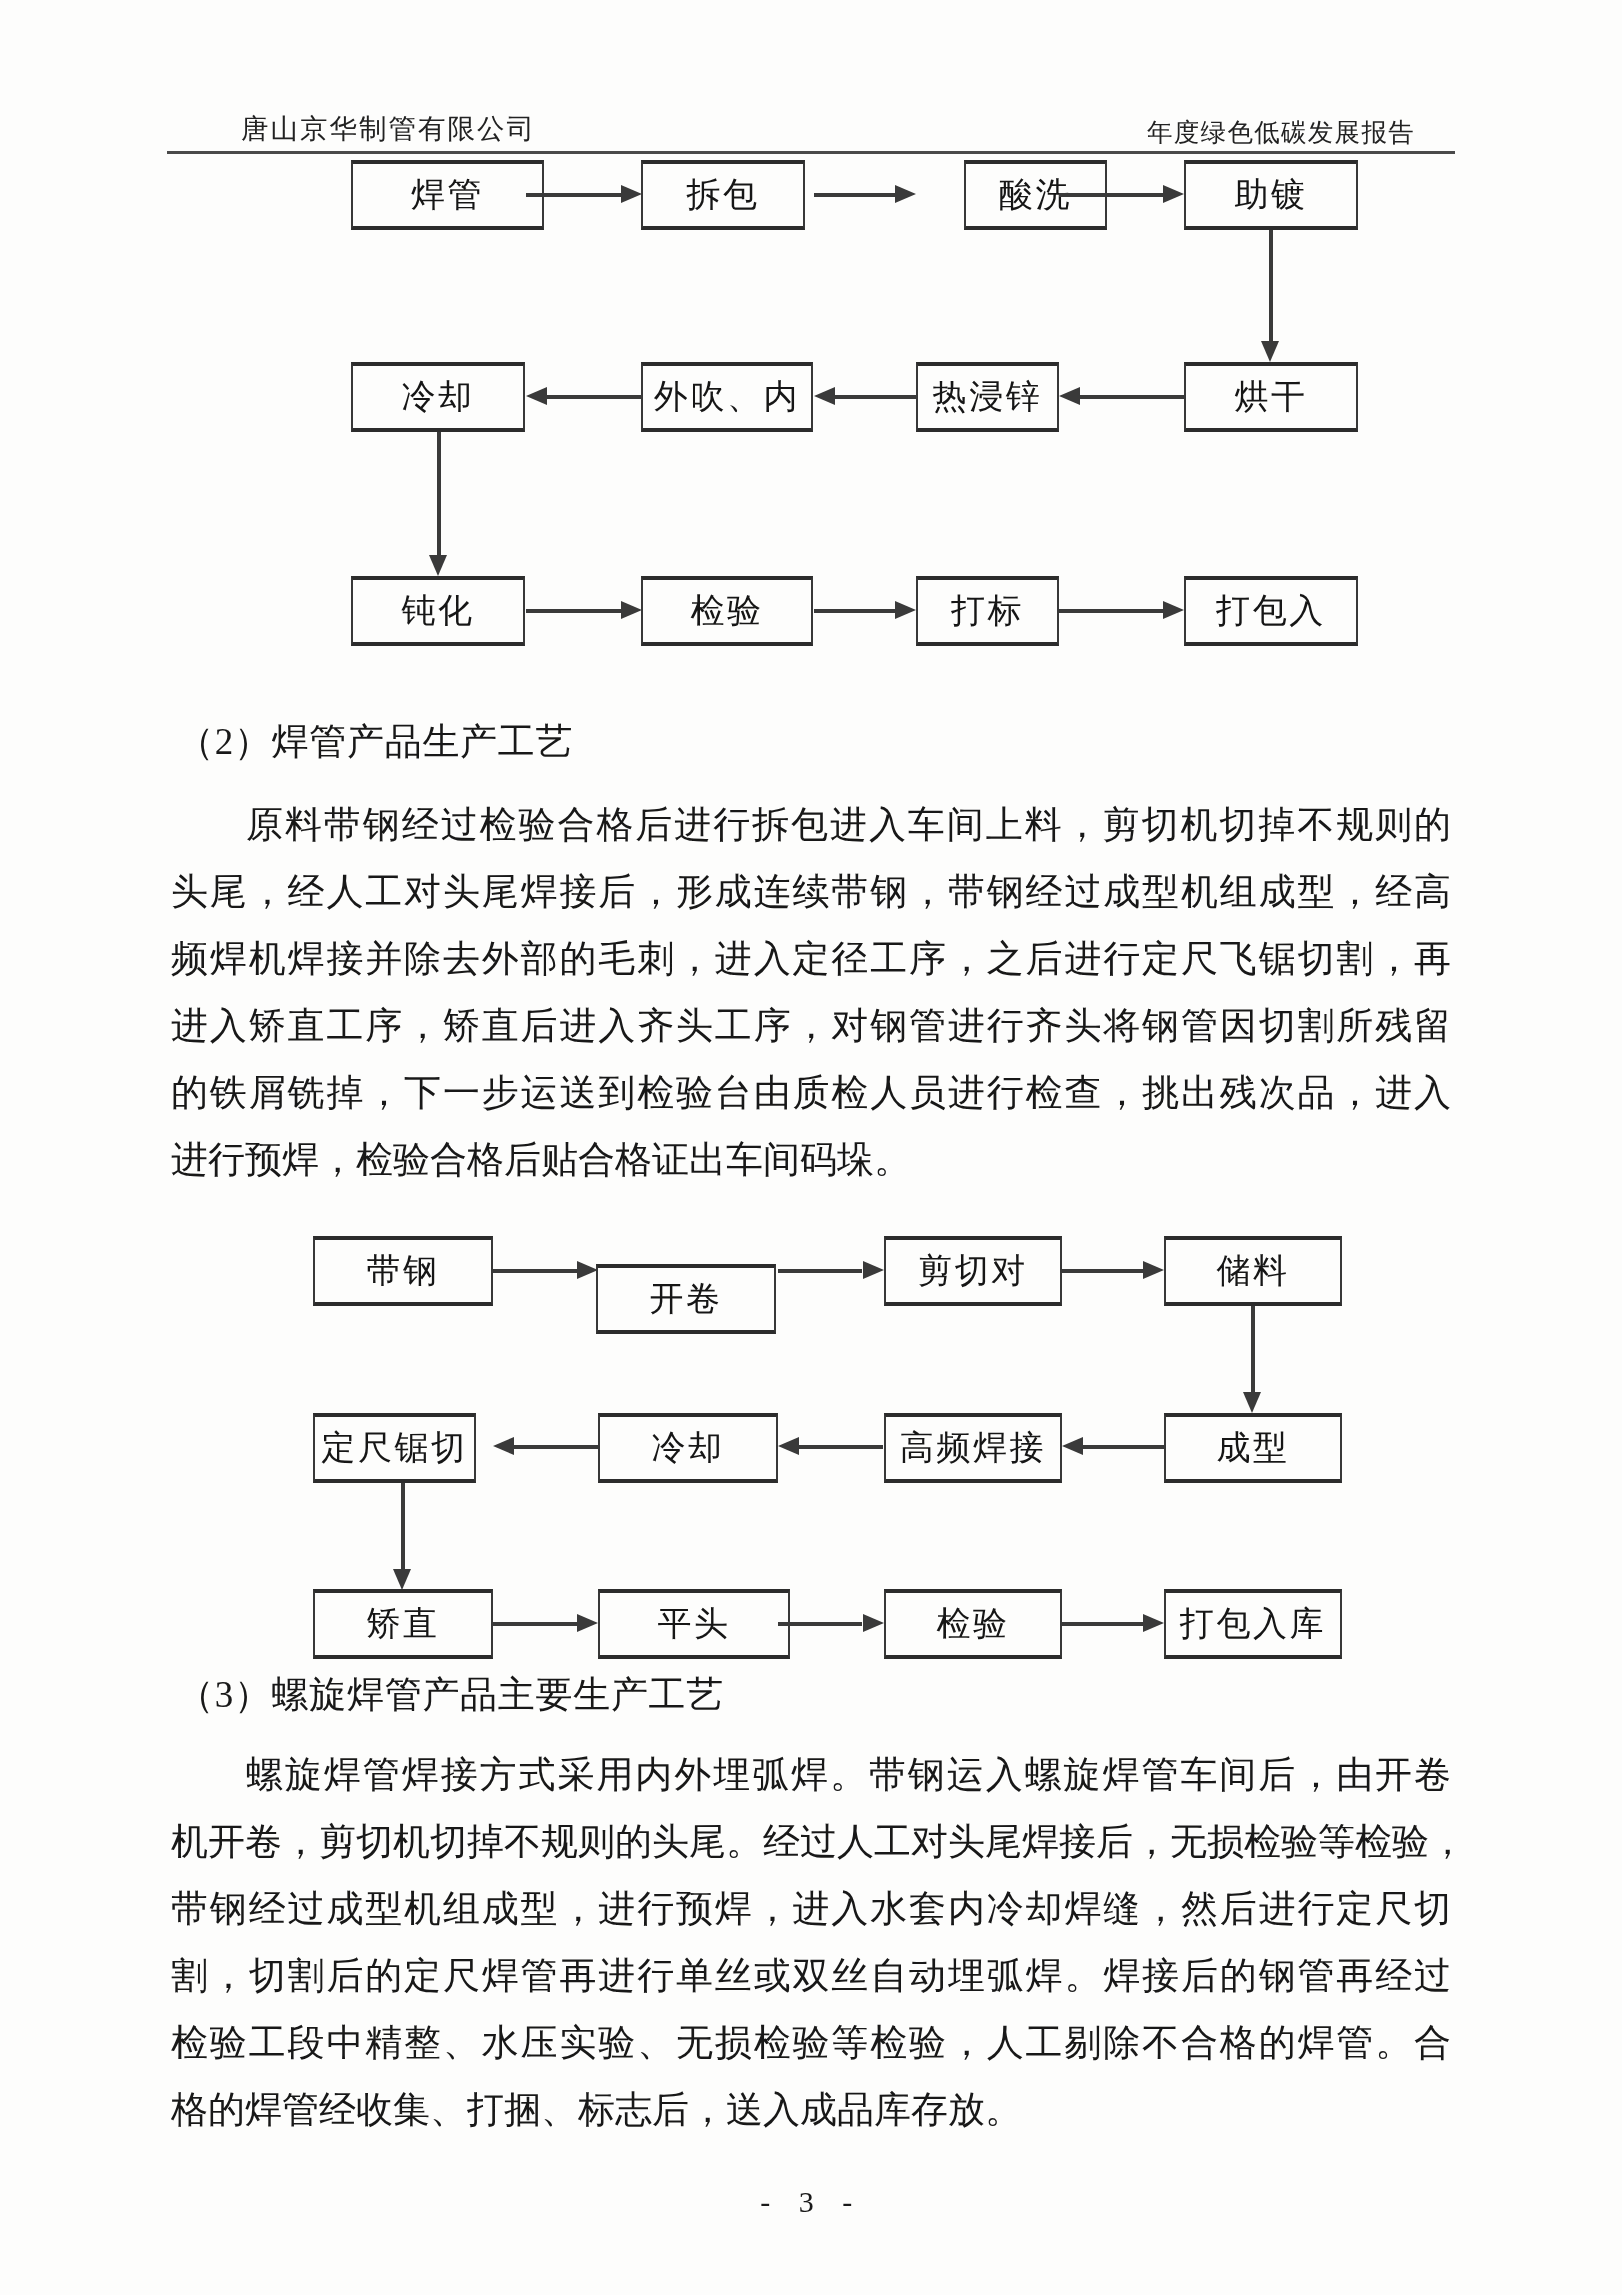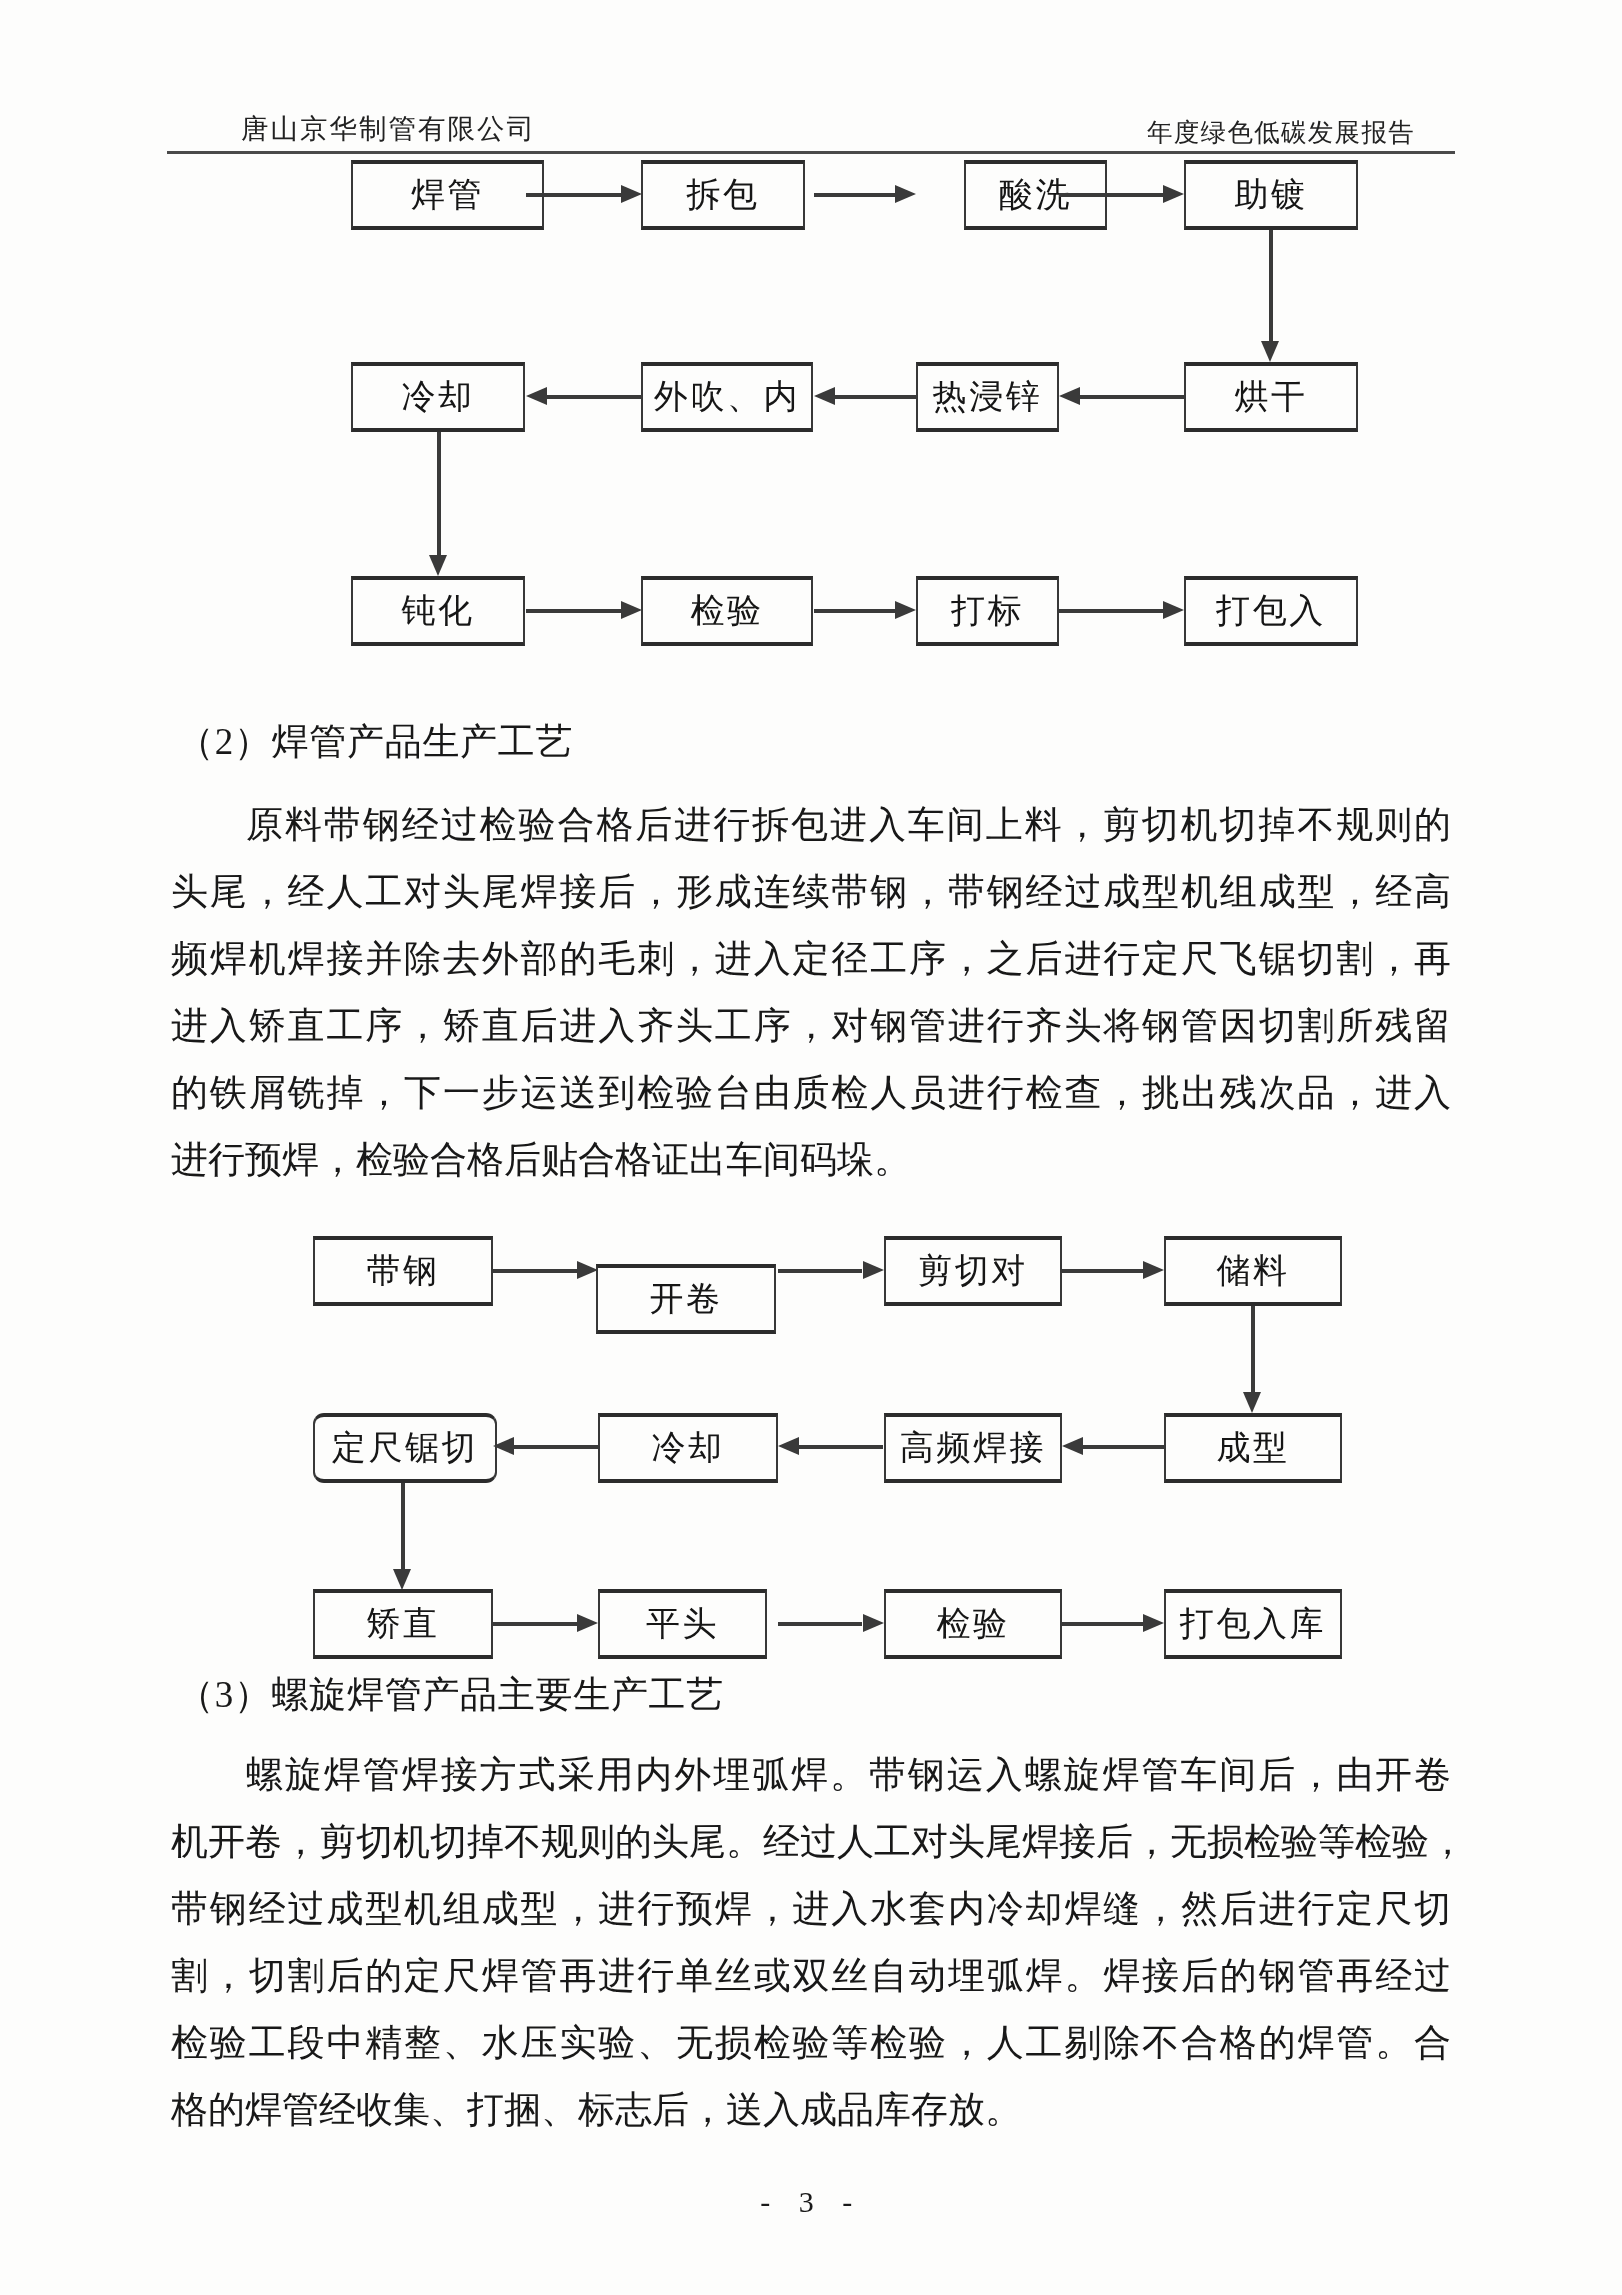--- a/index.html
+++ b/index.html
@@ -104,36 +104,36 @@
   <div class="hline" style="left:493px;top:1269px;width:84px;"></div>
   <div class="head-r" style="left:577px;top:1261px;"></div>
   <div class="hline" style="left:778px;top:1269px;width:84px;"></div>
   <div class="head-r" style="left:863px;top:1261px;"></div>
   <div class="hline" style="left:1062px;top:1269px;width:81px;"></div>
   <div class="head-r" style="left:1143px;top:1261px;"></div>
 
   <div class="vline" style="left:1251px;top:1306px;height:87px;"></div>
   <div class="head-d" style="left:1243px;top:1392px;"></div>
 
-  <div class="fbox" style="left:313px;top:1413px;width:184px;border-radius:11px;">定尺锯切</div>
+  <div class="fbox" style="left:313px;top:1413px;width:163px;">定尺锯切</div>
   <div class="fbox" style="left:598px;top:1413px;width:180px;">冷却</div>
   <div class="fbox" style="left:884px;top:1413px;width:178px;">高频焊接</div>
   <div class="fbox" style="left:1164px;top:1413px;width:178px;">成型</div>
   <div class="head-l" style="left:1062px;top:1437px;"></div>
   <div class="hline" style="left:1083px;top:1445px;width:81px;"></div>
   <div class="head-l" style="left:778px;top:1437px;"></div>
   <div class="hline" style="left:799px;top:1445px;width:84px;"></div>
   <div class="head-l" style="left:493px;top:1437px;"></div>
   <div class="hline" style="left:514px;top:1445px;width:84px;"></div>
 
   <div class="vline" style="left:401px;top:1483px;height:87px;"></div>
   <div class="head-d" style="left:393px;top:1569px;"></div>
 
   <div class="fbox" style="left:313px;top:1589px;width:180px;">矫直</div>
-  <div class="fbox" style="left:598px;top:1589px;width:169px;">平头</div>
+  <div class="fbox" style="left:598px;top:1589px;width:192px;">平头</div>
   <div class="fbox" style="left:884px;top:1589px;width:178px;">检验</div>
   <div class="fbox" style="left:1164px;top:1589px;width:178px;">打包入库</div>
   <div class="hline" style="left:493px;top:1622px;width:84px;"></div>
   <div class="head-r" style="left:577px;top:1614px;"></div>
   <div class="hline" style="left:778px;top:1622px;width:84px;"></div>
   <div class="head-r" style="left:863px;top:1614px;"></div>
   <div class="hline" style="left:1062px;top:1622px;width:81px;"></div>
   <div class="head-r" style="left:1143px;top:1614px;"></div>
 
   <div class="sec-heading" style="top:1670px;">（3）螺旋焊管产品主要生产工艺</div>

